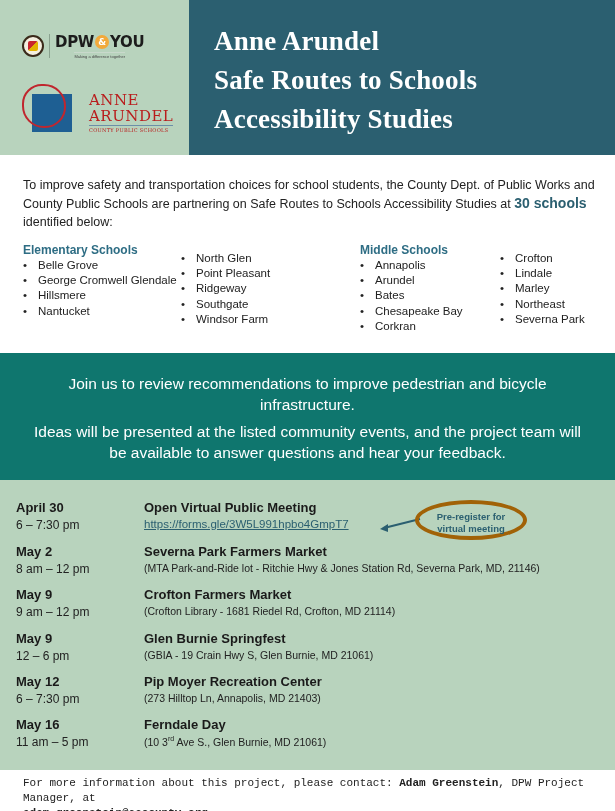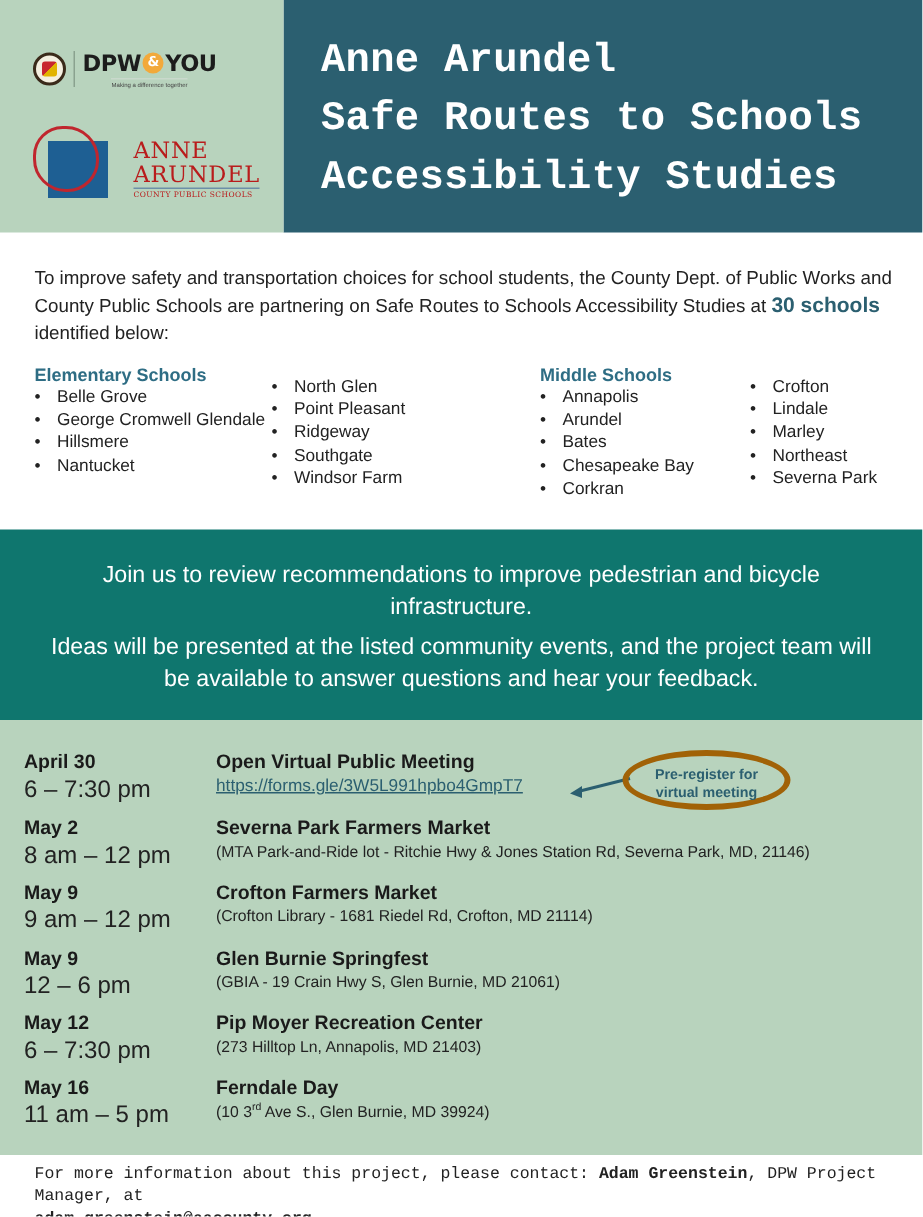--- a/index.html
+++ b/index.html
@@ -2,21 +2,21 @@
 <html><head>
 <meta charset="utf-8">
 <style>
   * { box-sizing: border-box; margin: 0; padding: 0; }
   html, body { width: 615px; height: 811px; background: #ffffff; overflow: hidden; }
   body { font-family: "Liberation Sans", "DejaVu Sans", sans-serif; color: #1a1a1a; position: relative; }
 
   .header { position: absolute; left: 0; top: 0; width: 615px; height: 155px; display: flex; }
   .logo-panel { width: 189px; height: 155px; background: #b8d3bd; position: relative; }
   .title-panel { flex: 1; height: 155px; background: #2b5f70; padding: 22px 0 0 25px; }
-  .title-line { color: #ffffff; font-family: Liberation Mono, monospace; font-weight: bold; font-size: 27px; line-height: 39px; letter-spacing: 0.2px; }
+  .title-line { color: #ffffff; font-family: Liberation Serif, serif; font-weight: bold; font-size: 27px; line-height: 39px; letter-spacing: 0.2px; }
 
   .dpw-logo { position: absolute; left: 22px; top: 33px; display: flex; align-items: center; }
   .seal { width: 22px; height: 22px; border-radius: 50%; background: #f4efe0; border: 2px solid #3a2a1a; position: relative; overflow: hidden; }
   .seal::before { content: ""; position: absolute; left: 4px; top: 4px; width: 10px; height: 10px; background: linear-gradient(135deg, #c8262e 0 50%, #e2b300 50% 100%); border-radius: 2px; }
   .dpw-divider { width: 1px; height: 24px; background: #8aa28f; margin: 0 5px; }
   .dpw-text-wrap { display: flex; flex-direction: column; align-items: center; }
   .dpw-text { font-family: "DejaVu Sans", sans-serif; font-weight: bold; font-size: 15px; color: #1c1c1c; letter-spacing: -0.3px; display: flex; align-items: center; }
   .amp { display: inline-block; width: 14px; height: 14px; border-radius: 50%; background: #f2a93b; color: #fff; font-size: 9px; line-height: 14px; text-align: center; margin: 0 1px; }
   .dpw-tagline { font-size: 4px; color: #444; margin-top: 1px; border-top: 1px solid #c9d9cc; padding-top: 1px; }
 
@@ -42,21 +42,21 @@
   .elem .col2 { margin-top: -7px; }
   .mid .col1 { width: 140px; }
   .mid .col2 { margin-top: -7px; }
 
   .band { position: absolute; left: 0; top: 353px; width: 615px; height: 127px; background: #0f766e; color: #ffffff; text-align: center; padding: 20px 30px 0 30px; font-size: 15.5px; line-height: 21px; }
   .band p + p { margin-top: 6px; }
 
   .events { position: absolute; left: 0; top: 480px; width: 615px; height: 290px; background: #b8d3bd; }
   .event { position: absolute; left: 16px; width: 590px; }
   .ev-date { position: absolute; left: 0; top: 0; font-weight: bold; font-size: 13px; color: #1a1a1a; }
-  .ev-time { position: absolute; left: 0; top: 18px; font-size: 16px; color: #222; text-align: right; }
+  .ev-time { position: absolute; left: 0; top: 18px; font-size: 12px; color: #222; text-align: right; }
   .ev-title { position: absolute; left: 128px; top: 0; font-weight: bold; font-size: 13px; color: #1a1a1a; }
   .ev-sub { position: absolute; left: 128px; top: 18px; font-size: 10.5px; color: #222; white-space: nowrap; }
   .ev-link { color: #2b5f70; text-decoration: underline; font-size: 11.5px; }
   .callout { position: absolute; left: 415px; top: 500px; width: 112px; height: 40px; border: 4px solid #a16207; border-radius: 50%; color: #2b5f70; font-weight: bold; font-size: 9.5px; text-align: center; line-height: 12px; padding-top: 7px; }
   .arrow { position: absolute; left: 378px; top: 515px; width: 45px; height: 20px; }
 
   .footer { position: absolute; left: 23px; top: 776px; width: 585px; font-size: 11px; line-height: 15px; color: #222; font-family: Liberation Mono, monospace; }
   .footer b { font-weight: bold; }
 </style>
 </head>
@@ -168,21 +168,21 @@
     <div class="event" style="top: 674px;">
       <div class="ev-date">May 12</div>
       <div class="ev-time">6 – 7:30 pm</div>
       <div class="ev-title">Pip Moyer Recreation Center</div>
       <div class="ev-sub"><span>(273 Hilltop Ln, Annapolis, MD 21403)</span></div>
     </div>
     <div class="event" style="top: 717px;">
       <div class="ev-date">May 16</div>
       <div class="ev-time">11 am – 5 pm</div>
       <div class="ev-title">Ferndale Day</div>
-      <div class="ev-sub"><span>(10 3</span><sup style="font-size:7px">rd</sup><span> Ave S., Glen Burnie, MD 39924)</span></div>
+      <div class="ev-sub"><span>(10 3</span><sup style="font-size:7px">rd</sup><span> Ave S., Glen Burnie, MD 21061)</span></div>
     </div>
   </div>
 
 <svg class="arrow" viewBox="0 0 45 20">
   <line x1="42" y1="4" x2="6" y2="13" stroke="#2b5f70" stroke-width="2"></line>
   <polygon points="2,14 10,9 10,17" fill="#2b5f70"></polygon>
 </svg>
 <div class="callout">
   <div>Pre-register for</div>
   <div>virtual meeting</div>

